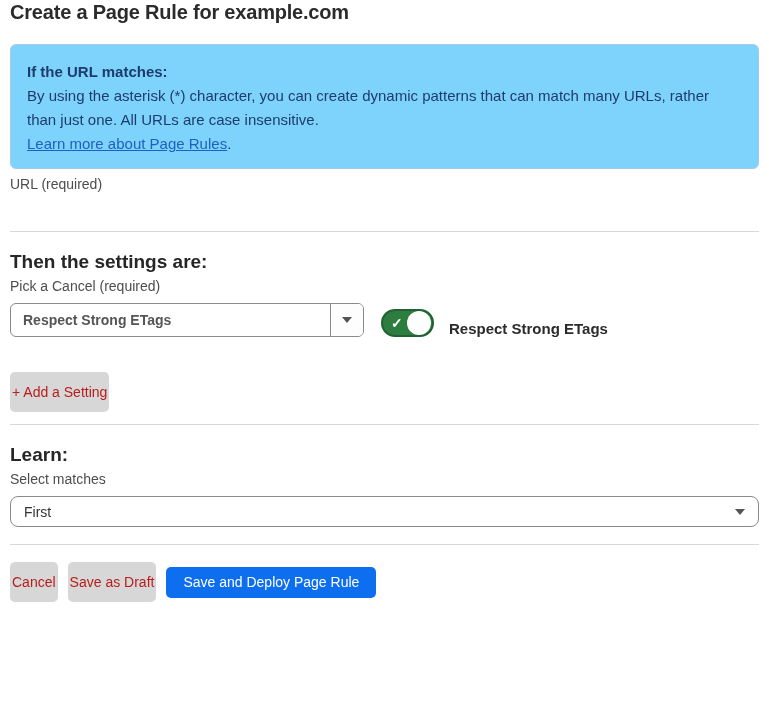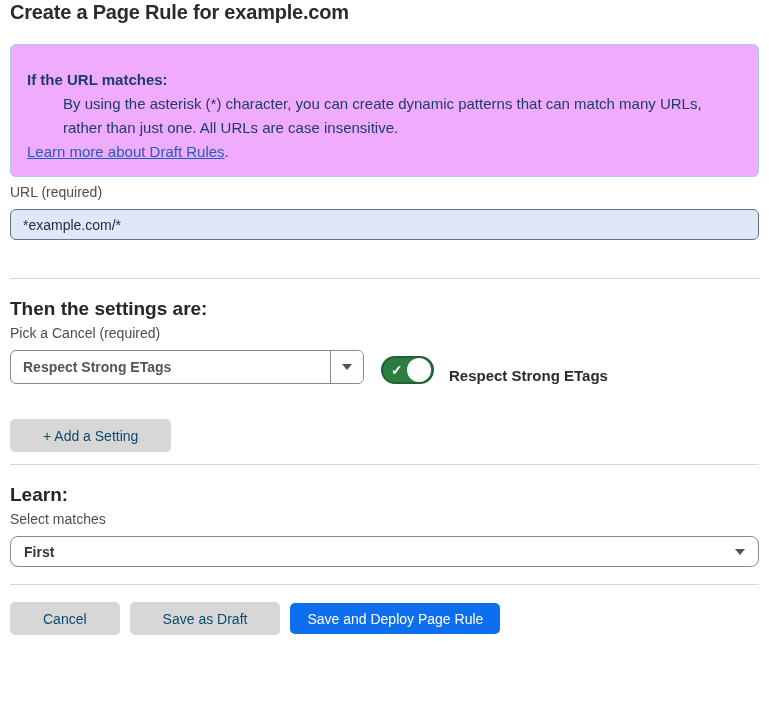--- a/index.html
+++ b/index.html
@@ -18,33 +18,33 @@
   h1.page-title {
     margin-top: 0;
     font-size: 20px;
     line-height: 24px;
     font-weight: 700;
     color: #2b2b2b;
     letter-spacing: -0.2px;
   }
   .info-box {
     margin-top: 20px;
-    background: #f0abfc;
+    background: #7dd3fc;
     border: 1px solid #a9c9ea;
     border-radius: 6px;
-    padding: 23px 16px 12px 16px;
+    padding: 15px 16px 12px 16px;
     color: #1d3c6e;
     font-size: 15px;
     line-height: 24px;
   }
   .info-box .info-heading {
     font-weight: 700;
     display: block;
   }
-  .info-box .info-body { display: block; margin-left: 36px; }
+  .info-box .info-body { display: block; }
   .info-box a.info-link {
     color: #2060c0;
     text-decoration: underline;
     cursor: pointer;
   }
   .field-label {
     display: block;
     margin-top: 7px;
     font-size: 14px;
     line-height: 17px;
@@ -152,43 +152,42 @@
     margin-left: 15px;
     font-size: 15px;
     color: #2b2b2b;
   }
   button {
     font-family: "Liberation Sans", sans-serif;
     cursor: pointer;
   }
   .btn-gray {
     background: #d7d7d7;
-    color: #0c4a6e;
+    color: #b91c1c;
     border: none;
     border-radius: 5px;
-    height: 33px;
-    padding: 0 33px;
+    height: 40px;
+    padding: 0 2px;
     font-size: 14px;
   }
   .add-setting-btn {
     margin-top: 35px;
     display: inline-block;
   }
   .order-select {
     margin-top: 8px;
     width: 100%;
     height: 31px;
     background: #ffffff;
     border: 1px solid #8a8a8a;
     border-radius: 8px;
     display: flex;
     align-items: center;
     padding: 0 13px;
     cursor: pointer;
-    font-weight: bold;
   }
   .order-select .order-value {
     flex: 1;
     font-size: 14px;
     color: #333333;
   }
   .help-text {
     margin-top: 7px;
     font-size: 14px;
     line-height: 22px;
@@ -214,25 +213,24 @@
 </head>
 <body>
 
 <div class="page">
 
   <h1 class="page-title">Create a Page Rule for example.com</h1>
 
   <div class="info-box">
     <span class="info-heading">If the URL matches:</span>
     <span class="info-body">By using the asterisk (*) character, you can create dynamic patterns that can match many URLs, rather than just one. All URLs are case insensitive.</span>
-    <span class="info-link-line"><a class="info-link">Learn more about Draft Rules</a><span>.</span></span>
+    <span class="info-link-line"><a class="info-link">Learn more about Page Rules</a><span>.</span></span>
   </div>
 
   <label class="field-label">URL (required)</label>
-  <input class="url-input" type="text" value="*example.com/*" style="">
 
   <hr class="divider divider-1">
 
   <h2 class="section-heading">Then the settings are:</h2>
 
   <label class="field-label">Pick a Cancel (required)</label>
 
   <div class="setting-row">
     <div class="select-box">
       <span class="select-value">Respect Strong ETags</span>

